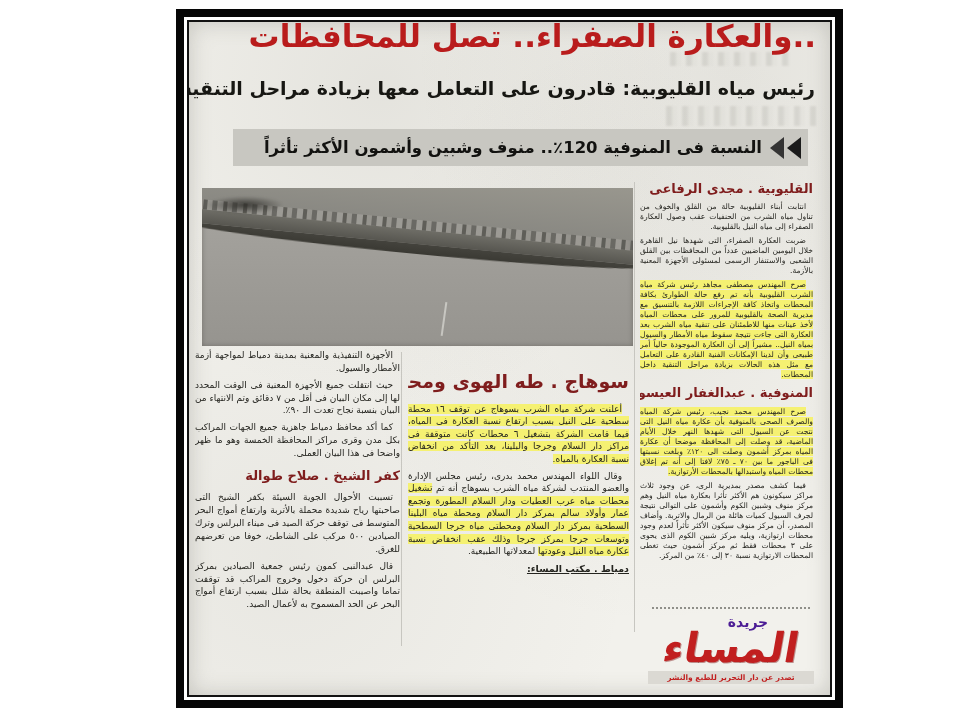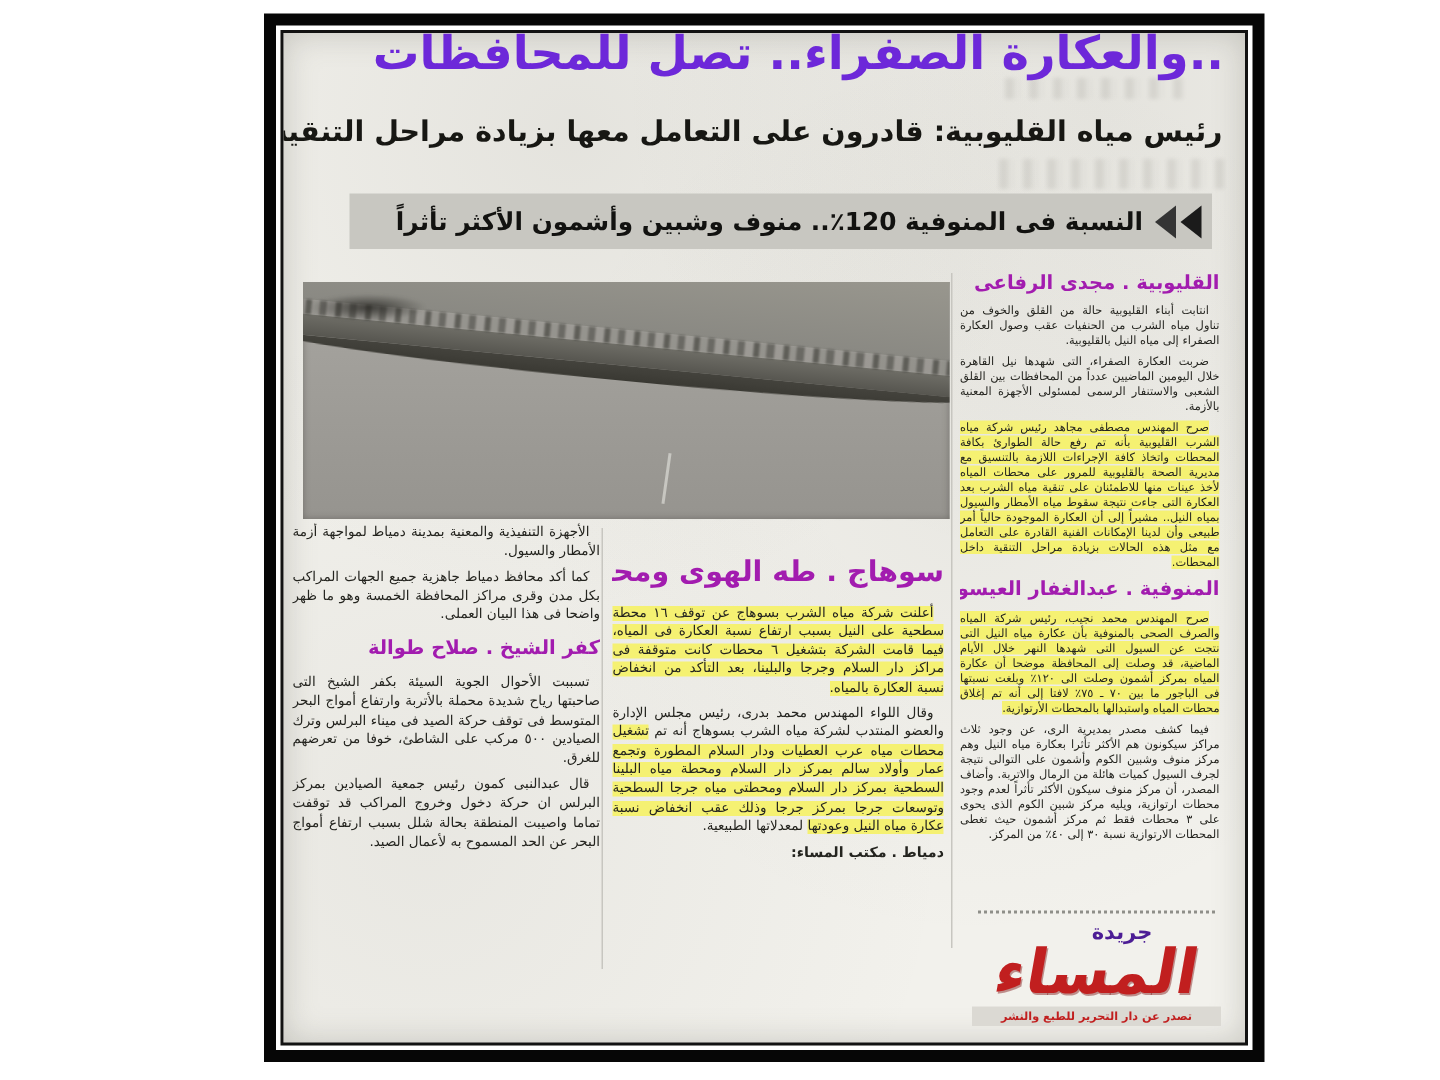--- a/index.html
+++ b/index.html
@@ -23,21 +23,21 @@
     content:"";position:absolute;inset:0;pointer-events:none;
     background:
       radial-gradient(circle at 85% 6%, rgba(130,128,118,.12), transparent 38%),
       radial-gradient(circle at 30% 10%, rgba(130,128,118,.12), transparent 42%),
       radial-gradient(circle at 72% 46%, rgba(120,118,108,.07), transparent 50%),
       radial-gradient(circle at 15% 80%, rgba(120,118,108,.08), transparent 45%);
   }
   
   .h1{
     position:absolute;top:-4px;right:14px;white-space:nowrap;
-    font-size:31px;font-weight:bold;color:#6d28d9;letter-spacing:-1px;
+    font-size:31px;font-weight:bold;color:#b91c1c;letter-spacing:-1px;
   }
   .h2{
     position:absolute;top:55px;right:15px;white-space:nowrap;
     font-size:19px;font-weight:bold;color:#171713;
   }
   .kicker{
     position:absolute;top:107px;right:22px;left:8px;height:37px;
     background:#c8c7c1;display:flex;align-items:center;gap:8px;padding:0 7px;margin-left:36px;
   }
   .kicker-text{font-size:16.5px;font-weight:bold;color:#121210;white-space:nowrap;}
@@ -54,27 +54,27 @@
   .t-far{height:58px;background:linear-gradient(180deg,#9a988f,#8a8983);}
   .t-trees{height:10px;filter:blur(.6px);
     background:repeating-linear-gradient(90deg, rgba(50,50,44,.6) 0 4px, rgba(110,108,100,.25) 4px 9px, rgba(50,50,44,.5) 9px 14px, rgba(130,128,120,.2) 14px 20px);}
   .t-bank{height:14px;background:linear-gradient(180deg,#6e6d66,#575650);}
   .t-shore{height:10px;background:linear-gradient(180deg,#44433d,#3a3933);border-radius:0 0 50% 50%/0 0 10px 10px;filter:blur(.4px);}
   .ph-blob{position:absolute;top:8px;left:4px;width:78px;height:18px;filter:blur(1px);
     background:radial-gradient(ellipse at center, rgba(45,44,40,.85), transparent 70%);}
   .ph-scratch{position:absolute;bottom:10px;left:56%;width:2px;height:34px;background:rgba(237,236,232,.55);transform:rotate(8deg);filter:blur(.4px);}
   
   .col p{margin:0 0 4px;text-align:justify;text-indent:7px;}
-  .byline{font-weight:bold;color:#a21caf;white-space:nowrap;}
+  .byline{font-weight:bold;color:#7f1d1d;white-space:nowrap;}
   .col-q{position:absolute;top:157px;right:17px;width:173px;height:430px;overflow:hidden;font-size:7.6px;line-height:1.32;}
   .col-q .byline{font-size:13px;margin:1px 0 5px;}
   .col-q .byline2{font-size:13px;margin:4px 0 5px;}
   .col-s{position:absolute;top:334px;left:219px;width:221px;height:288px;overflow:hidden;font-size:9px;line-height:1.4;}
   .col-s .byline{font-size:19px;margin:12px 0 8px;}
-  .sub-byline{font-weight:bold;font-size:9.5px;margin:3px 0;}
+  .sub-byline{font-weight:bold;font-size:9.5px;margin:3px 0;text-decoration:underline;}
   .col-d{position:absolute;top:327px;left:6px;width:205px;height:320px;overflow:hidden;font-size:9px;line-height:1.43;}
   .col-d .byline{font-size:13px;margin:7px 0 6px;}
   .hl{background:#f5f172;box-decoration-break:clone;-webkit-box-decoration-break:clone;}
   .vsep{position:absolute;width:1px;background:#c7c6c0;}
   .vsep-a{left:212px;top:330px;height:294px;}
   .vsep-b{left:445px;top:160px;height:450px;}
   
   .dotted-sep{position:absolute;right:20px;top:585px;width:158px;border-top:2px dotted #8f8f89;}
   .logo{position:absolute;right:16px;top:593px;width:166px;text-align:center;}
   .logo-kicker{font-size:14px;font-weight:bold;color:#4c1d95;line-height:1;margin-left:34px;}
@@ -138,20 +138,21 @@
 
       <div class="col col-s">
         <div class="byline">سوهاج . طه الهوى ومحمد حامد</div>
         <p><span class="hl">أعلنت شركة مياه الشرب بسوهاج عن توقف ١٦ محطة سطحية على النيل بسبب ارتفاع نسبة العكارة فى المياه، فيما قامت الشركة بتشغيل ٦ محطات كانت متوقفة فى مراكز دار السلام وجرجا والبلينا، بعد التأكد من انخفاض نسبة العكارة بالمياه.</span></p>
         <p><span>وقال اللواء المهندس محمد بدرى، رئيس مجلس الإدارة والعضو المنتدب لشركة مياه الشرب بسوهاج أنه تم</span> <span class="hl">تشغيل محطات مياه عرب العطيات ودار السلام المطورة وتجمع عمار وأولاد سالم بمركز دار السلام ومحطة مياه البلينا السطحية بمركز دار السلام ومحطتى مياه جرجا السطحية وتوسعات جرجا بمركز جرجا وذلك عقب انخفاض نسبة عكارة مياه النيل وعودتها</span> <span>لمعدلاتها الطبيعية.</span></p>
         <div class="sub-byline">دمياط . مكتب المساء:</div>
       </div>
 
       <div class="col col-d">
         <p>الأجهزة التنفيذية والمعنية بمدينة دمياط لمواجهة أزمة الأمطار والسيول.</p>
+        <p>حيث انتقلت جميع الأجهزة المعنية فى الوقت المحدد لها إلى مكان البيان فى أقل من ٧ دقائق وتم الانتهاء من البيان بنسبة نجاح تعدت الـ ٩٠٪.</p>
         <p>كما أكد محافظ دمياط جاهزية جميع الجهات المراكب بكل مدن وقرى مراكز المحافظة الخمسة وهو ما ظهر واضحا فى هذا البيان العملى.</p>
         <div class="byline">كفر الشيخ . صلاح طوالة</div>
         <p>تسببت الأحوال الجوية السيئة بكفر الشيخ التى صاحبتها رياح شديدة محملة بالأتربة وارتفاع أمواج البحر المتوسط فى توقف حركة الصيد فى ميناء البرلس وترك الصيادين ٥٠٠ مركب على الشاطئ، خوفا من تعرضهم للغرق.</p>
         <p>قال عبدالنبى كمون رئيس جمعية الصيادين بمركز البرلس ان حركة دخول وخروج المراكب قد توقفت تماما واصيبت المنطقة بحالة شلل بسبب ارتفاع أمواج البحر عن الحد المسموح به لأعمال الصيد.</p>
       </div>
 
       <div class="dotted-sep"></div>
 
       <div class="logo">
         <div class="logo-kicker">جريدة</div>

